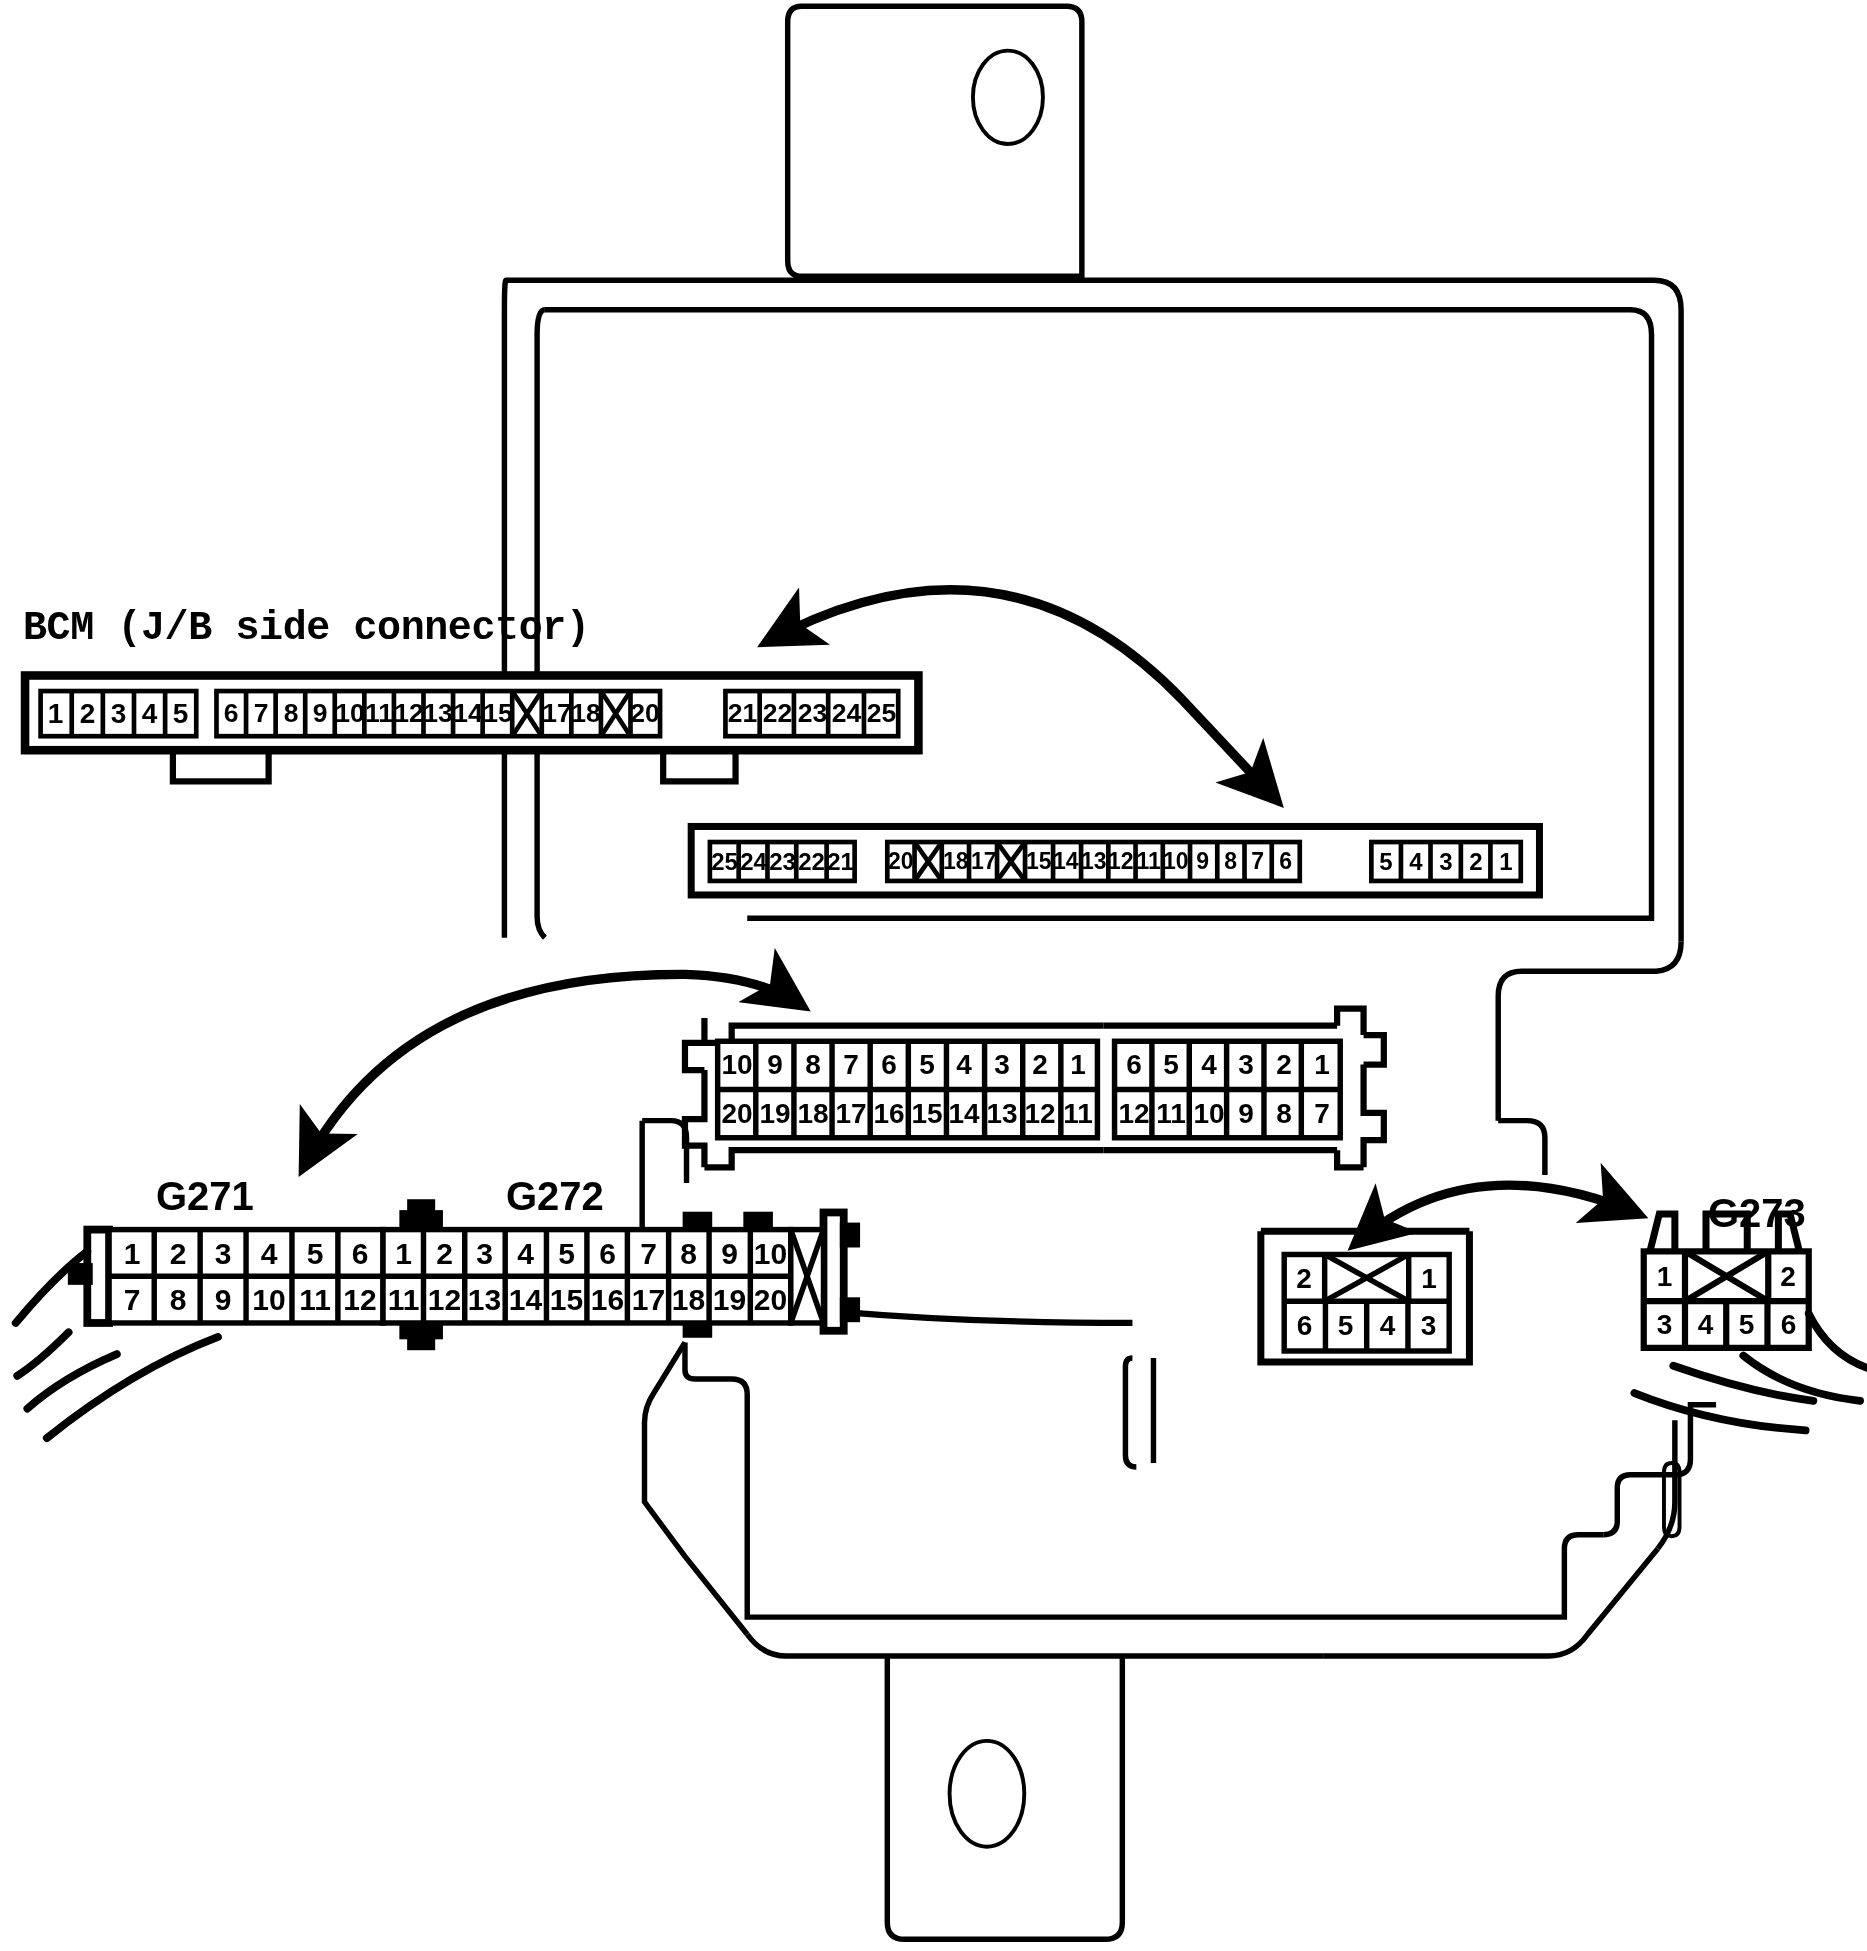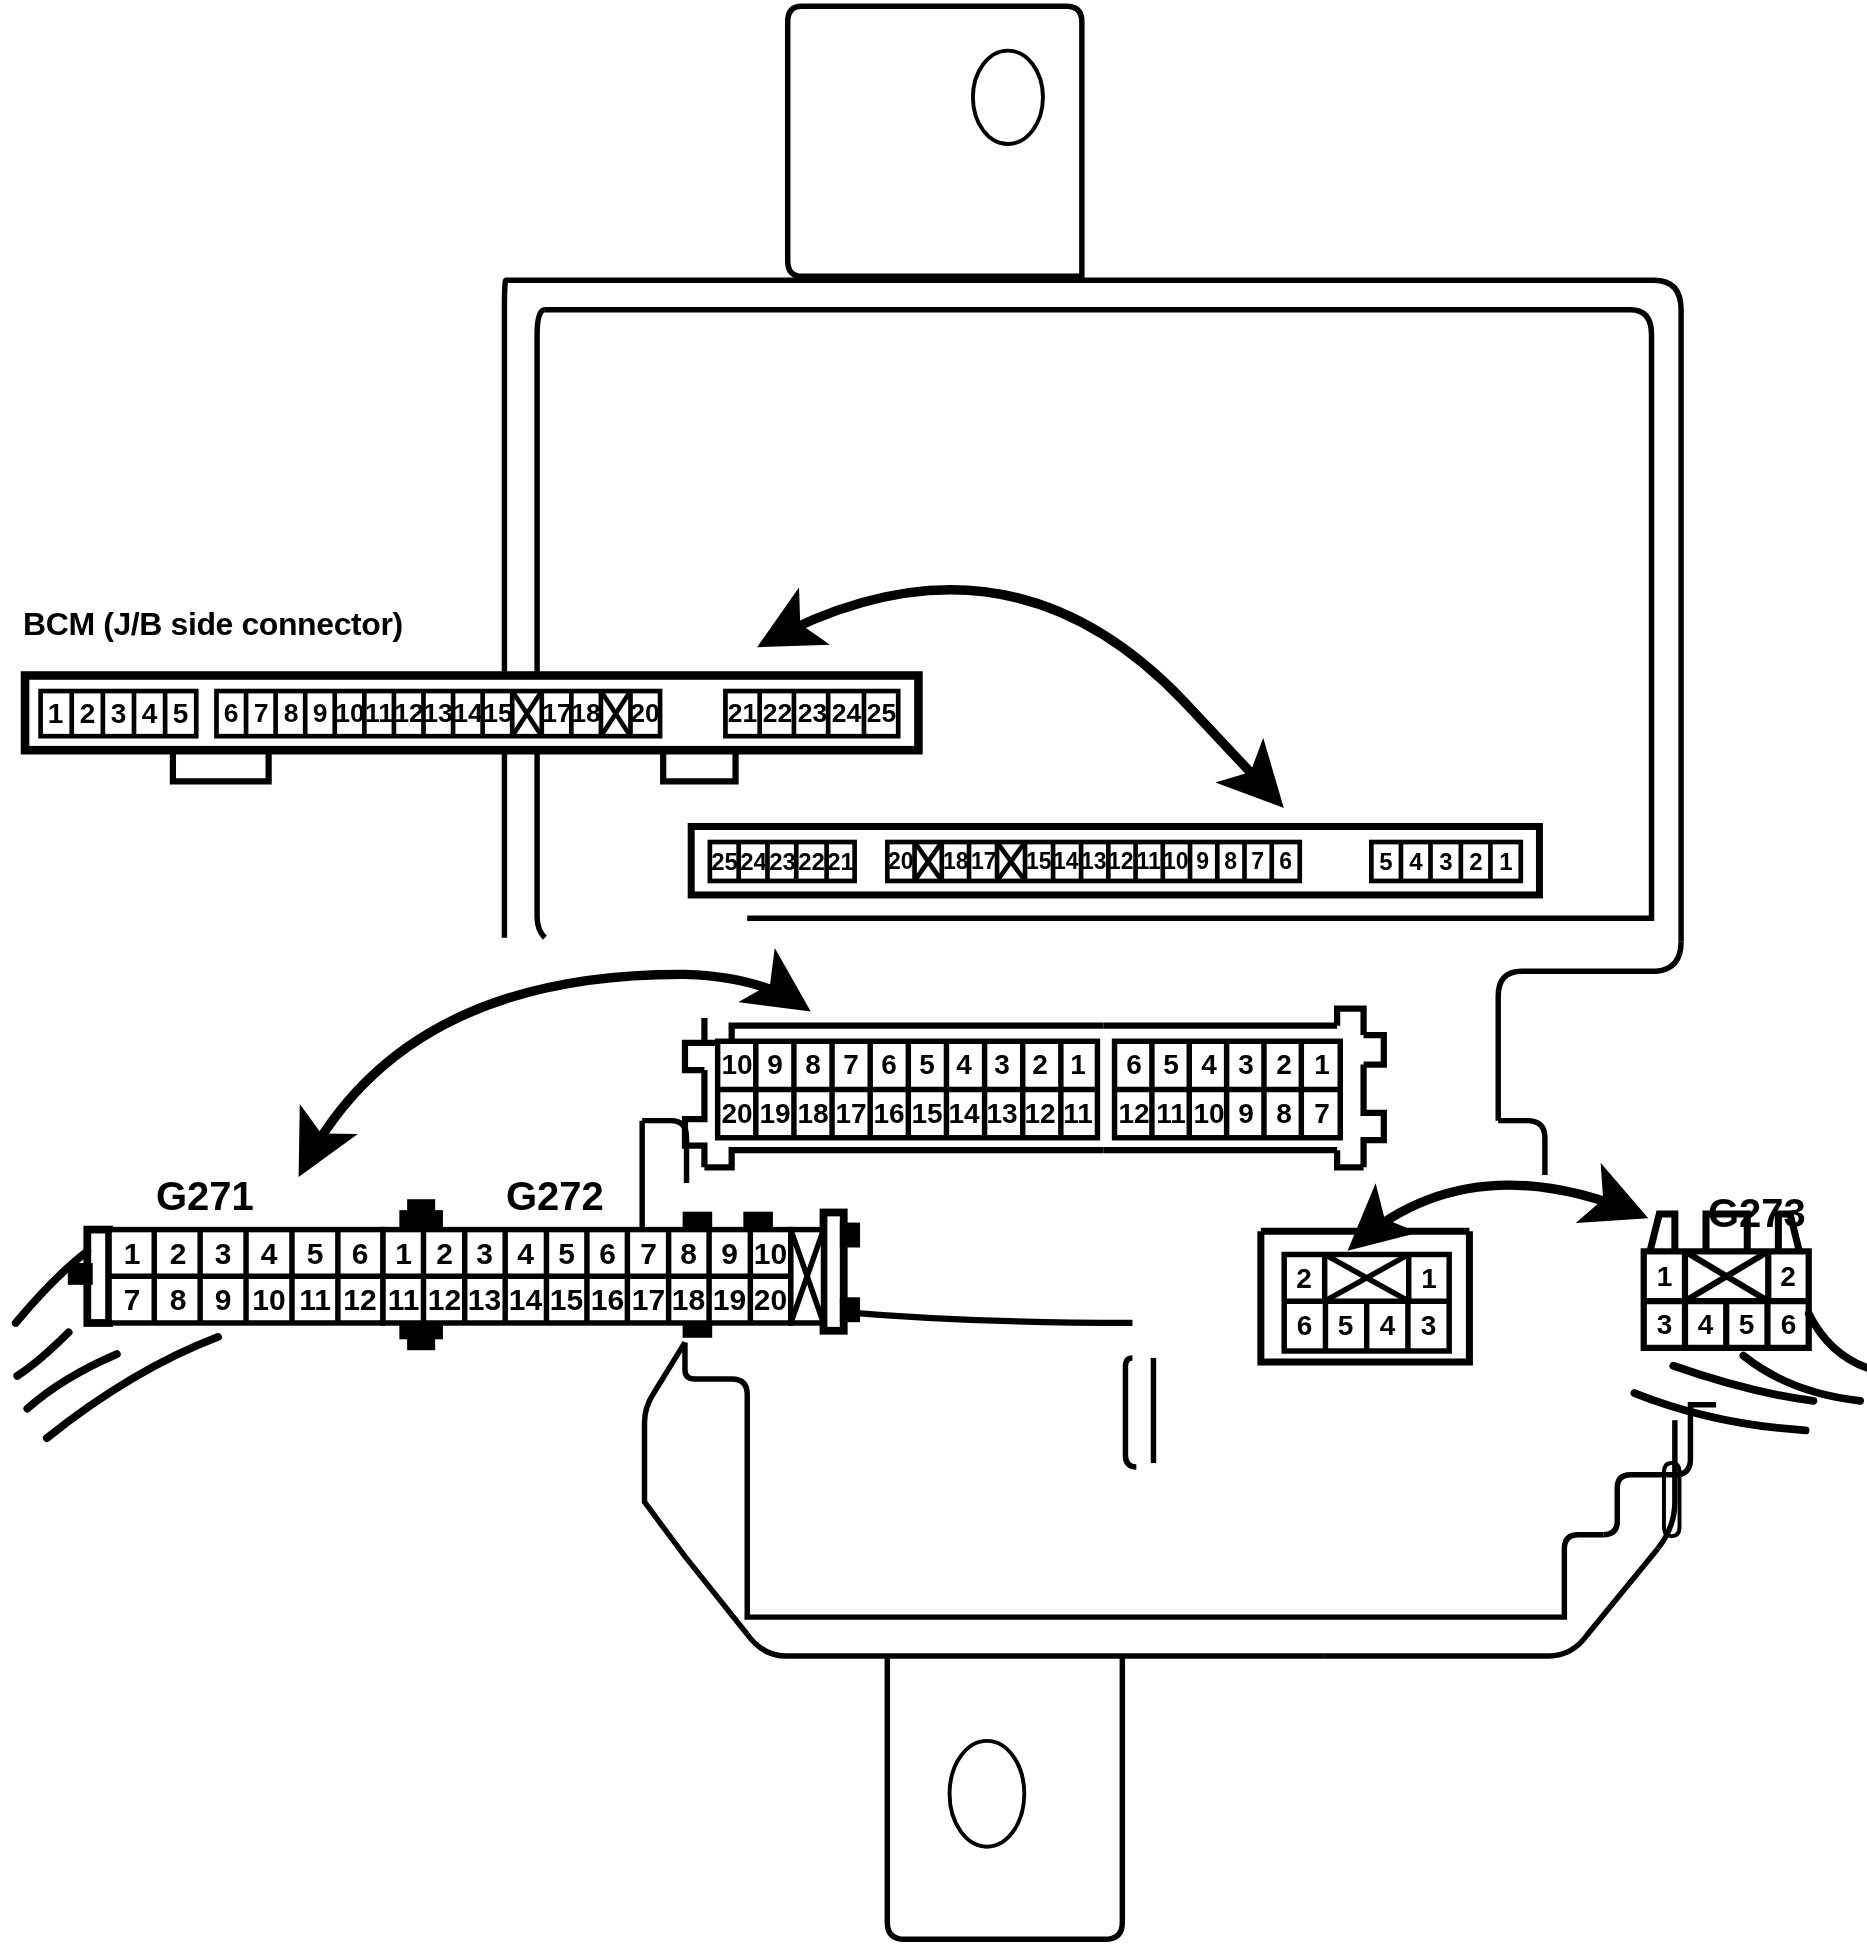--- a/index.html
+++ b/index.html
@@ -1,21 +1,21 @@
 <!DOCTYPE html>
 <html style="font-size:12.5px"><head>
 <meta charset="utf-8">
 <style>
   html,body{margin:0;padding:0;background:#ffffff;}
   body{font-family:"Liberation Sans", sans-serif;}
   #stage{position:relative;width:1868px;height:1951px;background:#fff;overflow:hidden;}
   #art{position:absolute;left:0;top:0;width:1868px;height:1951px;}
 
   .lbl{position:absolute;font-weight:bold;color:#000;white-space:nowrap;}
-  #bcm-title{left:23px;top:606px;font-size:32px;letter-spacing:-0.4px;}
+  #bcm-title{left:23px;top:606px;font-size:40px;letter-spacing:-0.4px;font-family:Liberation Mono, monospace;}
   #g271-title{left:156px;top:1174px;font-size:40px;}
   #g272-title{left:506px;top:1174px;font-size:40px;text-align:center;}
   #g273-title{left:1708px;top:1191px;font-size:40px;}
 
   
   .pin{position:absolute;display:flex;align-items:center;justify-content:center;
        color:#000;font-weight:bold;line-height:1;}
 </style>
 </head>
 <body>

